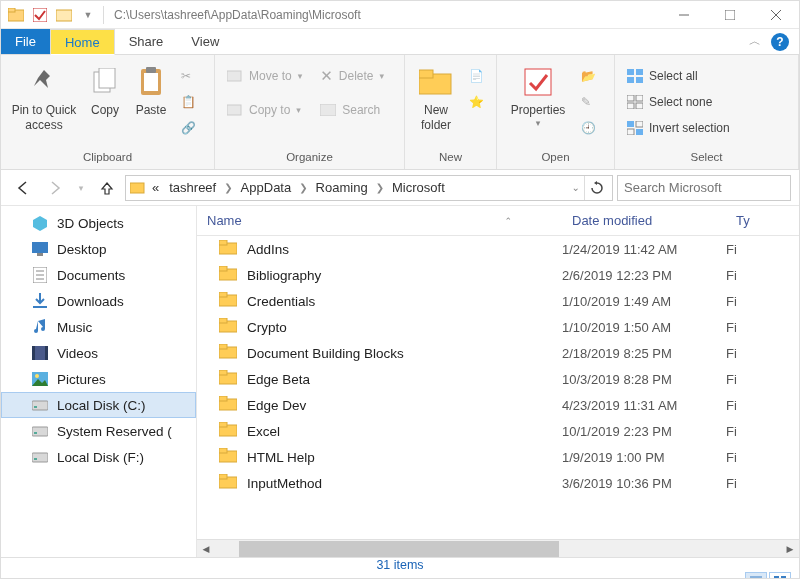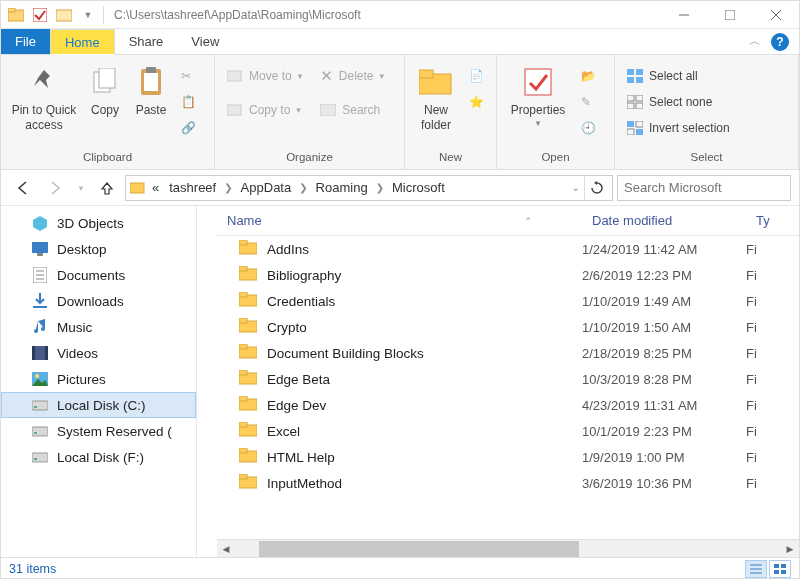--- a/index.html
+++ b/index.html
@@ -34,42 +34,42 @@
   .navbar { height: 36px; display: flex; align-items: center; padding: 4px 8px; gap: 4px; border-bottom: 1px solid #e6e6e6; }
   .nav-btn { width: 28px; height: 28px; display: flex; align-items: center; justify-content: center; color: #555; cursor: pointer; }
   .nav-btn.disabled { color: #bbb; }
   .breadcrumb { flex: 1; height: 26px; border: 1px solid #ccc; display: flex; align-items: center; padding: 0 4px; gap: 2px; font-size: 13px; color: #333; overflow: hidden; }
   .crumb { padding: 0 4px; cursor: pointer; white-space: nowrap; }
   .crumb-sep { color: #888; font-size: 10px; padding: 0 2px; }
   .refresh-btn { width: 24px; display: flex; align-items: center; justify-content: center; color: #555; cursor: pointer; }
   .search { width: 174px; height: 26px; border: 1px solid #ccc; display: flex; align-items: center; padding: 0 6px; gap: 4px; color: #888; }
   .search input { border: none; outline: none; flex: 1; font-size: 13px; color: #333; background: transparent; }
   
-  .content { display: flex; height: 351px; gap: 20px; }
+  .content { display: flex; height: 351px; }
   .sidebar { width: 196px; border-right: 1px solid #e6e6e6; overflow-y: scroll; background: #fff; padding-top: 4px; }
   .side-item { height: 26px; display: flex; align-items: center; padding-left: 30px; gap: 8px; font-size: 13.5px; color: #222; cursor: pointer; }
   .side-item.selected { background: #d9e8f7; border: 1px solid #a8cbf0; padding-left: 29px; }
   .side-item .sico { width: 18px; height: 18px; display: flex; align-items: center; justify-content: center; }
   .filelist { flex: 1; display: flex; flex-direction: column; overflow: hidden; }
   .columns { height: 30px; display: flex; align-items: center; border-bottom: 1px solid #e6e6e6; font-size: 13px; color: #43589a; }
   .col { padding: 0 10px; cursor: pointer; display: flex; align-items: center; gap: 6px; }
   .col.name { width: 365px; }
   .col.date { width: 164px; }
   .col.type { flex: 1; }
   .files { flex: 1; overflow-y: scroll; }
   .file-row { height: 26px; display: flex; align-items: center; font-size: 13.5px; color: #222; cursor: pointer; }
   .file-row .fname { width: 365px; padding-left: 22px; display: flex; align-items: center; gap: 10px; }
   .file-row .fdate { width: 164px; color: #555; font-size: 13px; }
   .file-row .ftype { flex: 1; color: #555; font-size: 13px; }
   .folder-icon { width: 18px; height: 15px; }
   .hscrollbar { height: 18px; background: #f0f0f0; border-top: 1px solid #e0e0e0; display: flex; align-items: center; }
   .hscrollbar .thumb { height: 16px; background: #c8c8c8; width: 320px; margin-left: 24px; }
   .hscrollbar .arrow { width: 18px; height: 18px; display: flex; align-items: center; justify-content: center; color: #666; font-size: 9px; cursor: pointer; }
   
-  .statusbar { height: 22px; border-top: 1px solid #e0e0e0; display: flex; align-items: center; padding: 0 8px; font-size: 12.5px; color: #1a63b6; }
+  .statusbar { height: 22px; border-top: 1px solid #e0e0e0; display: flex; align-items: center; padding: 0 8px; font-size: 12.5px; color: #1a63b6; flex-direction: column; }
   .view-toggles { margin-left: auto; display: flex; gap: 2px; }
   .view-toggle { width: 22px; height: 18px; border: 1px solid #a8cbf0; display: flex; align-items: center; justify-content: center; cursor: pointer; }
   .view-toggle.active { background: #d9e8f7; }
   ::-webkit-scrollbar { width: 17px; height: 17px; }
   ::-webkit-scrollbar-track { background: #f0f0f0; }
   ::-webkit-scrollbar-thumb { background: #c8c8c8; }
   ::-webkit-scrollbar-button { background: #f0f0f0; height: 17px; width: 17px; }
 </style>
 </head>
 <body>

